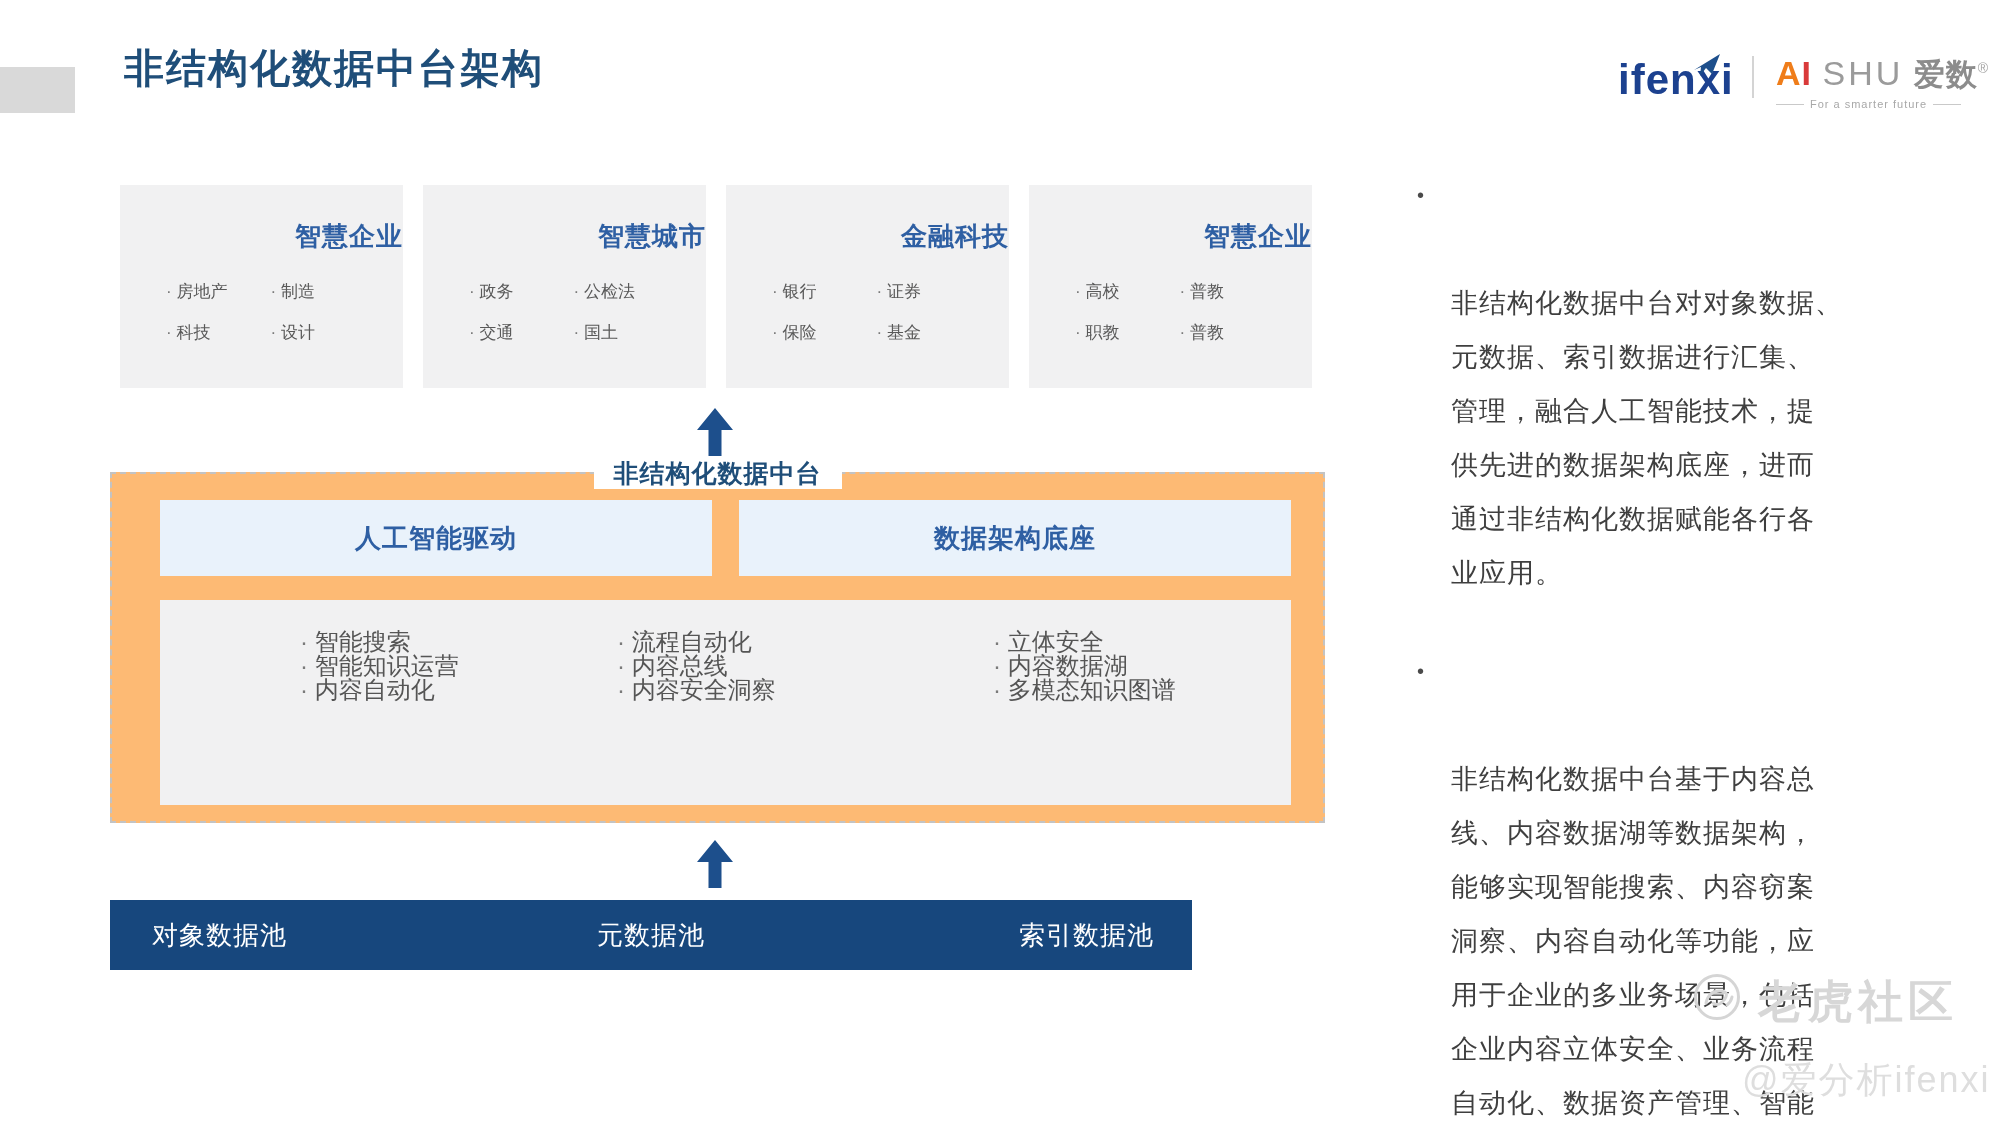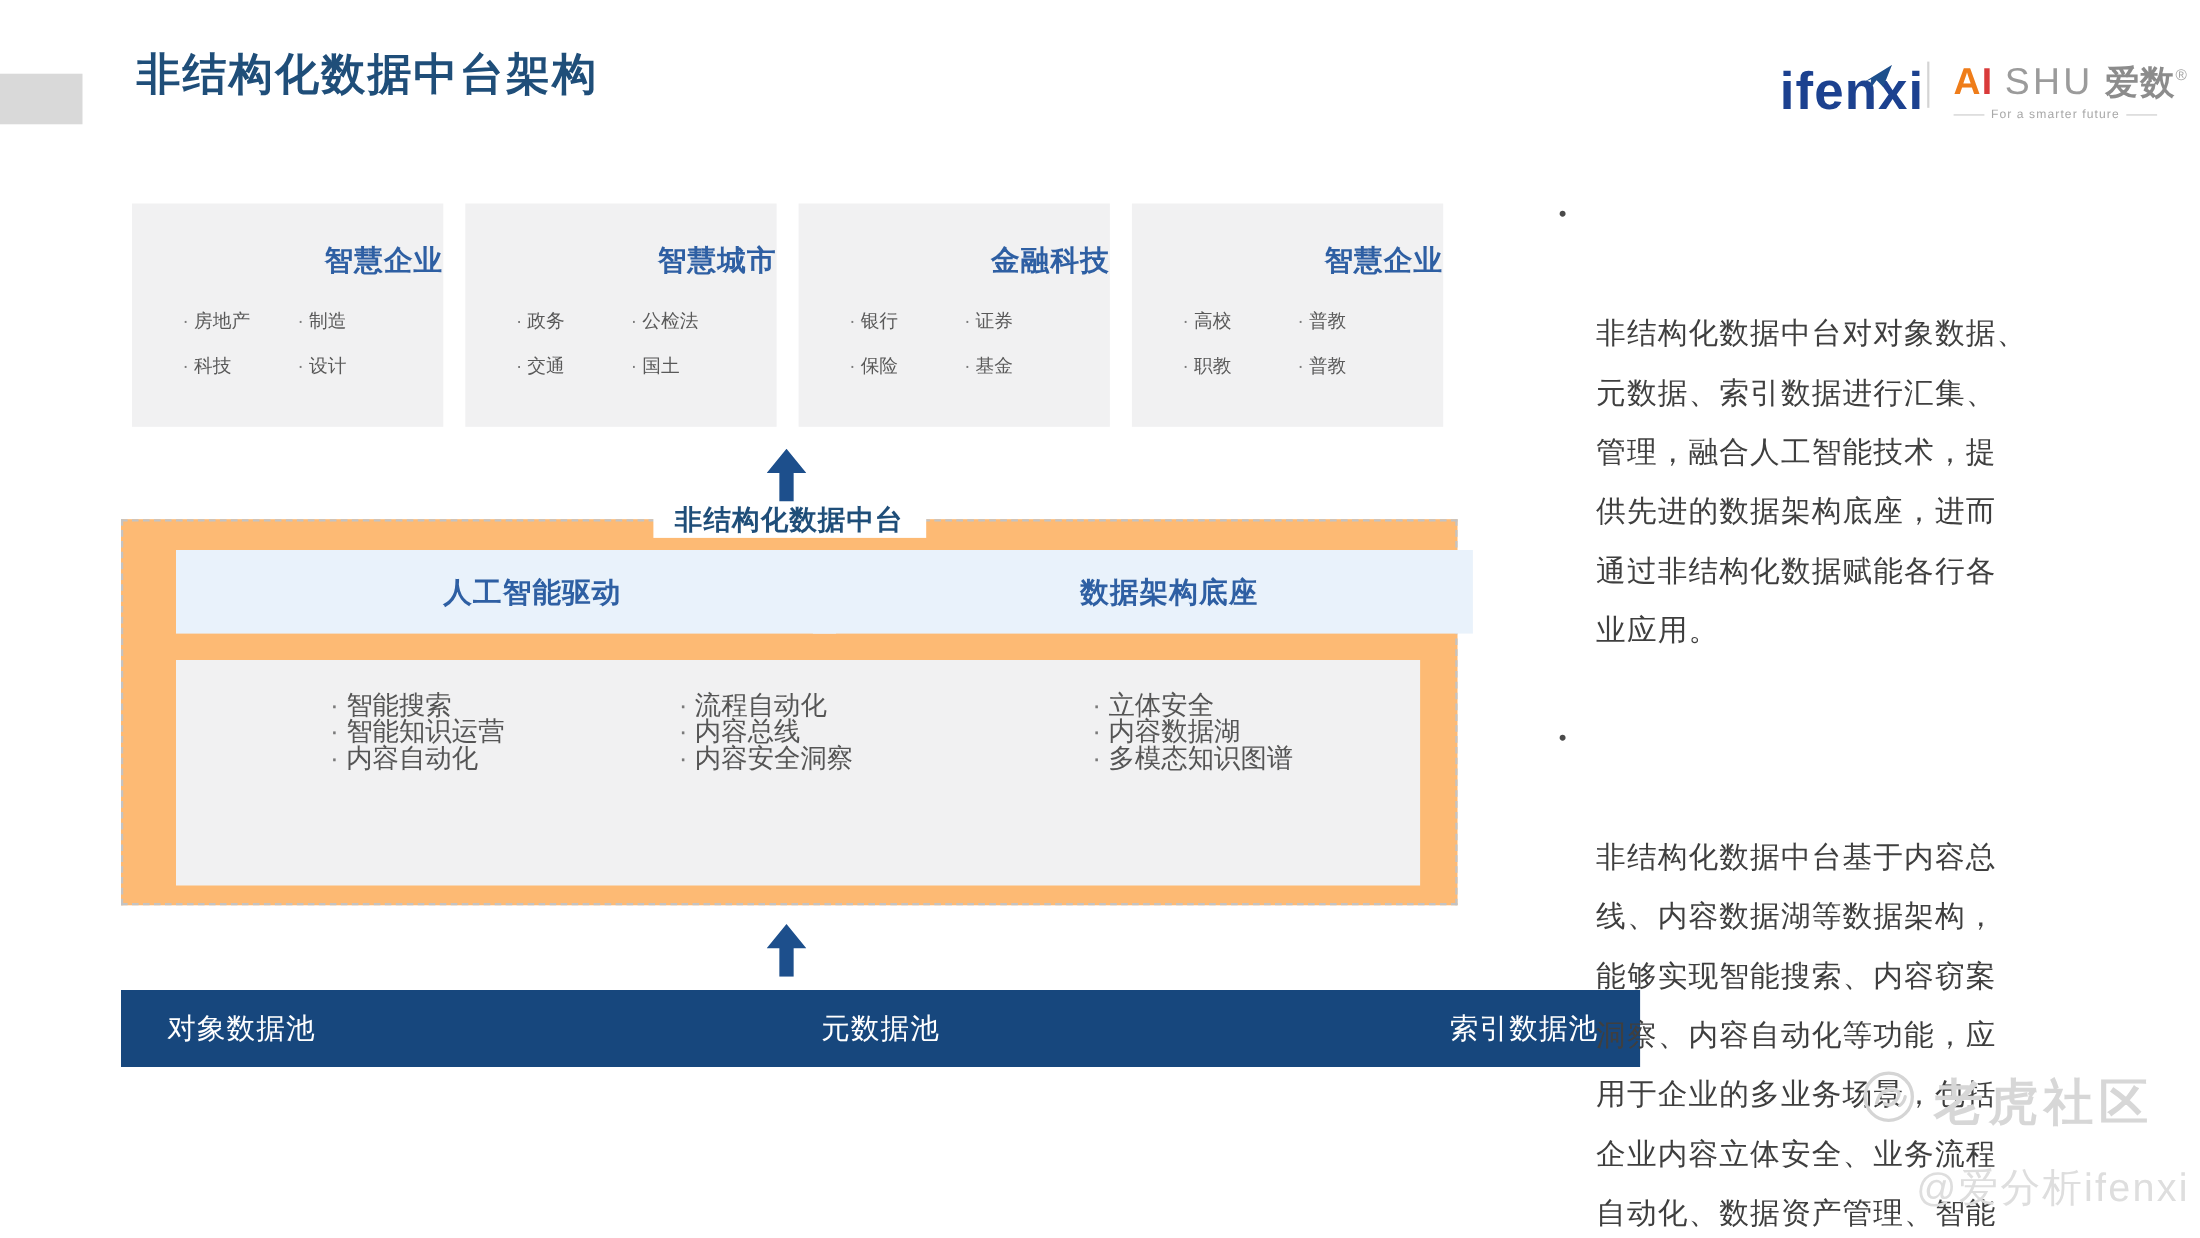--- a/index.html
+++ b/index.html
@@ -5,21 +5,21 @@
   html,body{margin:0;padding:0;background:#fff;}
   #slide{position:relative;width:2000px;height:1125px;background:#ffffff;overflow:hidden;
          font-family:"Liberation Sans","DejaVu Sans",sans-serif;}
 
   
   .accent-rect{position:absolute;left:0;top:67px;width:75px;height:46px;background:#d9d9d9;}
   .page-title{position:absolute;left:124px;top:40px;font-size:40px;line-height:56px;color:#1f4e79;
               font-weight:600;letter-spacing:2px;}
 
   
-  .ifenxi{position:absolute;left:1618px;top:56px;font-size:48px;font-weight:800;color:#1c418f;letter-spacing:1px;}
+  .ifenxi{position:absolute;left:1618px;top:56px;font-size:42px;font-weight:800;color:#1c418f;letter-spacing:1px;}
   .plane-icon{position:absolute;left:74px;top:-16px;}
   .logo-divider{position:absolute;left:1752px;top:56px;width:2px;height:42px;background:#d4d4d4;}
   .aishu{position:absolute;left:1776px;top:54px;font-size:34px;letter-spacing:1px;white-space:nowrap;}
   .aishu .ai-a{color:#ef7d1a;font-weight:700;}
   .aishu .ai-i{color:#d93a3a;font-weight:700;}
   .aishu .shu{color:#9b9b9b;font-weight:400;letter-spacing:3px;}
   .aishu .cn{color:#8c8c8c;font-weight:700;font-size:31px;}
   .aishu sup{font-size:14px;color:#a5a5a5;}
   .tagline{position:absolute;left:1776px;top:98px;width:185px;display:flex;align-items:center;gap:6px;
            font-size:11px;color:#a8a8a8;letter-spacing:1px;white-space:nowrap;}
@@ -37,31 +37,31 @@
   .up-arrow{position:absolute;width:36px;height:48px;}
   .arrow-top{left:697px;top:408px;}
   .arrow-bottom{left:697px;top:840px;}
 
   
   .platform{position:absolute;left:110px;top:472px;width:1215px;height:351px;border:2px dashed #c3c3c3;
             box-sizing:border-box;background:#fdba74;}
   .platform-label{position:absolute;left:50%;top:-17px;transform:translateX(-50%);background:#fff;
                   padding:0 20px;font-size:25px;color:#1f4e79;font-weight:600;letter-spacing:1px;line-height:32px;white-space:nowrap;}
   .hdr-bar{position:absolute;top:26px;height:76px;background:#e9f2fb;display:flex;align-items:center;
-           justify-content:center;font-size:26px;color:#2e5fa3;font-weight:600;letter-spacing:1px;padding-left:48px;}
+           justify-content:center;font-size:26px;color:#2e5fa3;font-weight:600;letter-spacing:1px;}
   .hdr-engine{left:48px;width:552px;}
   .hdr-base{left:627px;width:552px;}
   .cap-panel{position:absolute;left:48px;top:126px;width:1131px;height:205px;background:#f1f1f2;}
   .cap-col{position:absolute;top:30px;display:flex;flex-direction:column;font-size:24px;color:#555555;}
   .cap-col .itm{line-height:24px;}
   .cap-col .itm::before{content:"· ";color:#7a7a7a;}
   .cap-col-1{left:140px;} .cap-col-2{left:457px;} .cap-col-3{left:833px;}
 
   
-  .pool-bar{position:absolute;left:110px;top:900px;width:1381px;height:70px;background:#17477d;}
+  .pool-bar{position:absolute;left:110px;top:900px;width:1082px;height:70px;background:#17477d;}
   .pool-label{position:absolute;top:0;height:70px;display:flex;align-items:center;color:#ffffff;
               font-size:26px;letter-spacing:1px;}
   .pool-left{left:42px;}
   .pool-center{left:50%;transform:translateX(-50%);}
   .pool-right{right:38px;}
 
   
   .notes{position:absolute;left:1415px;top:168px;width:560px;}
   .note{position:relative;padding-left:36px;font-size:27px;line-height:54px;color:#3f3f3f;
         white-space:pre-line;letter-spacing:1px;}

